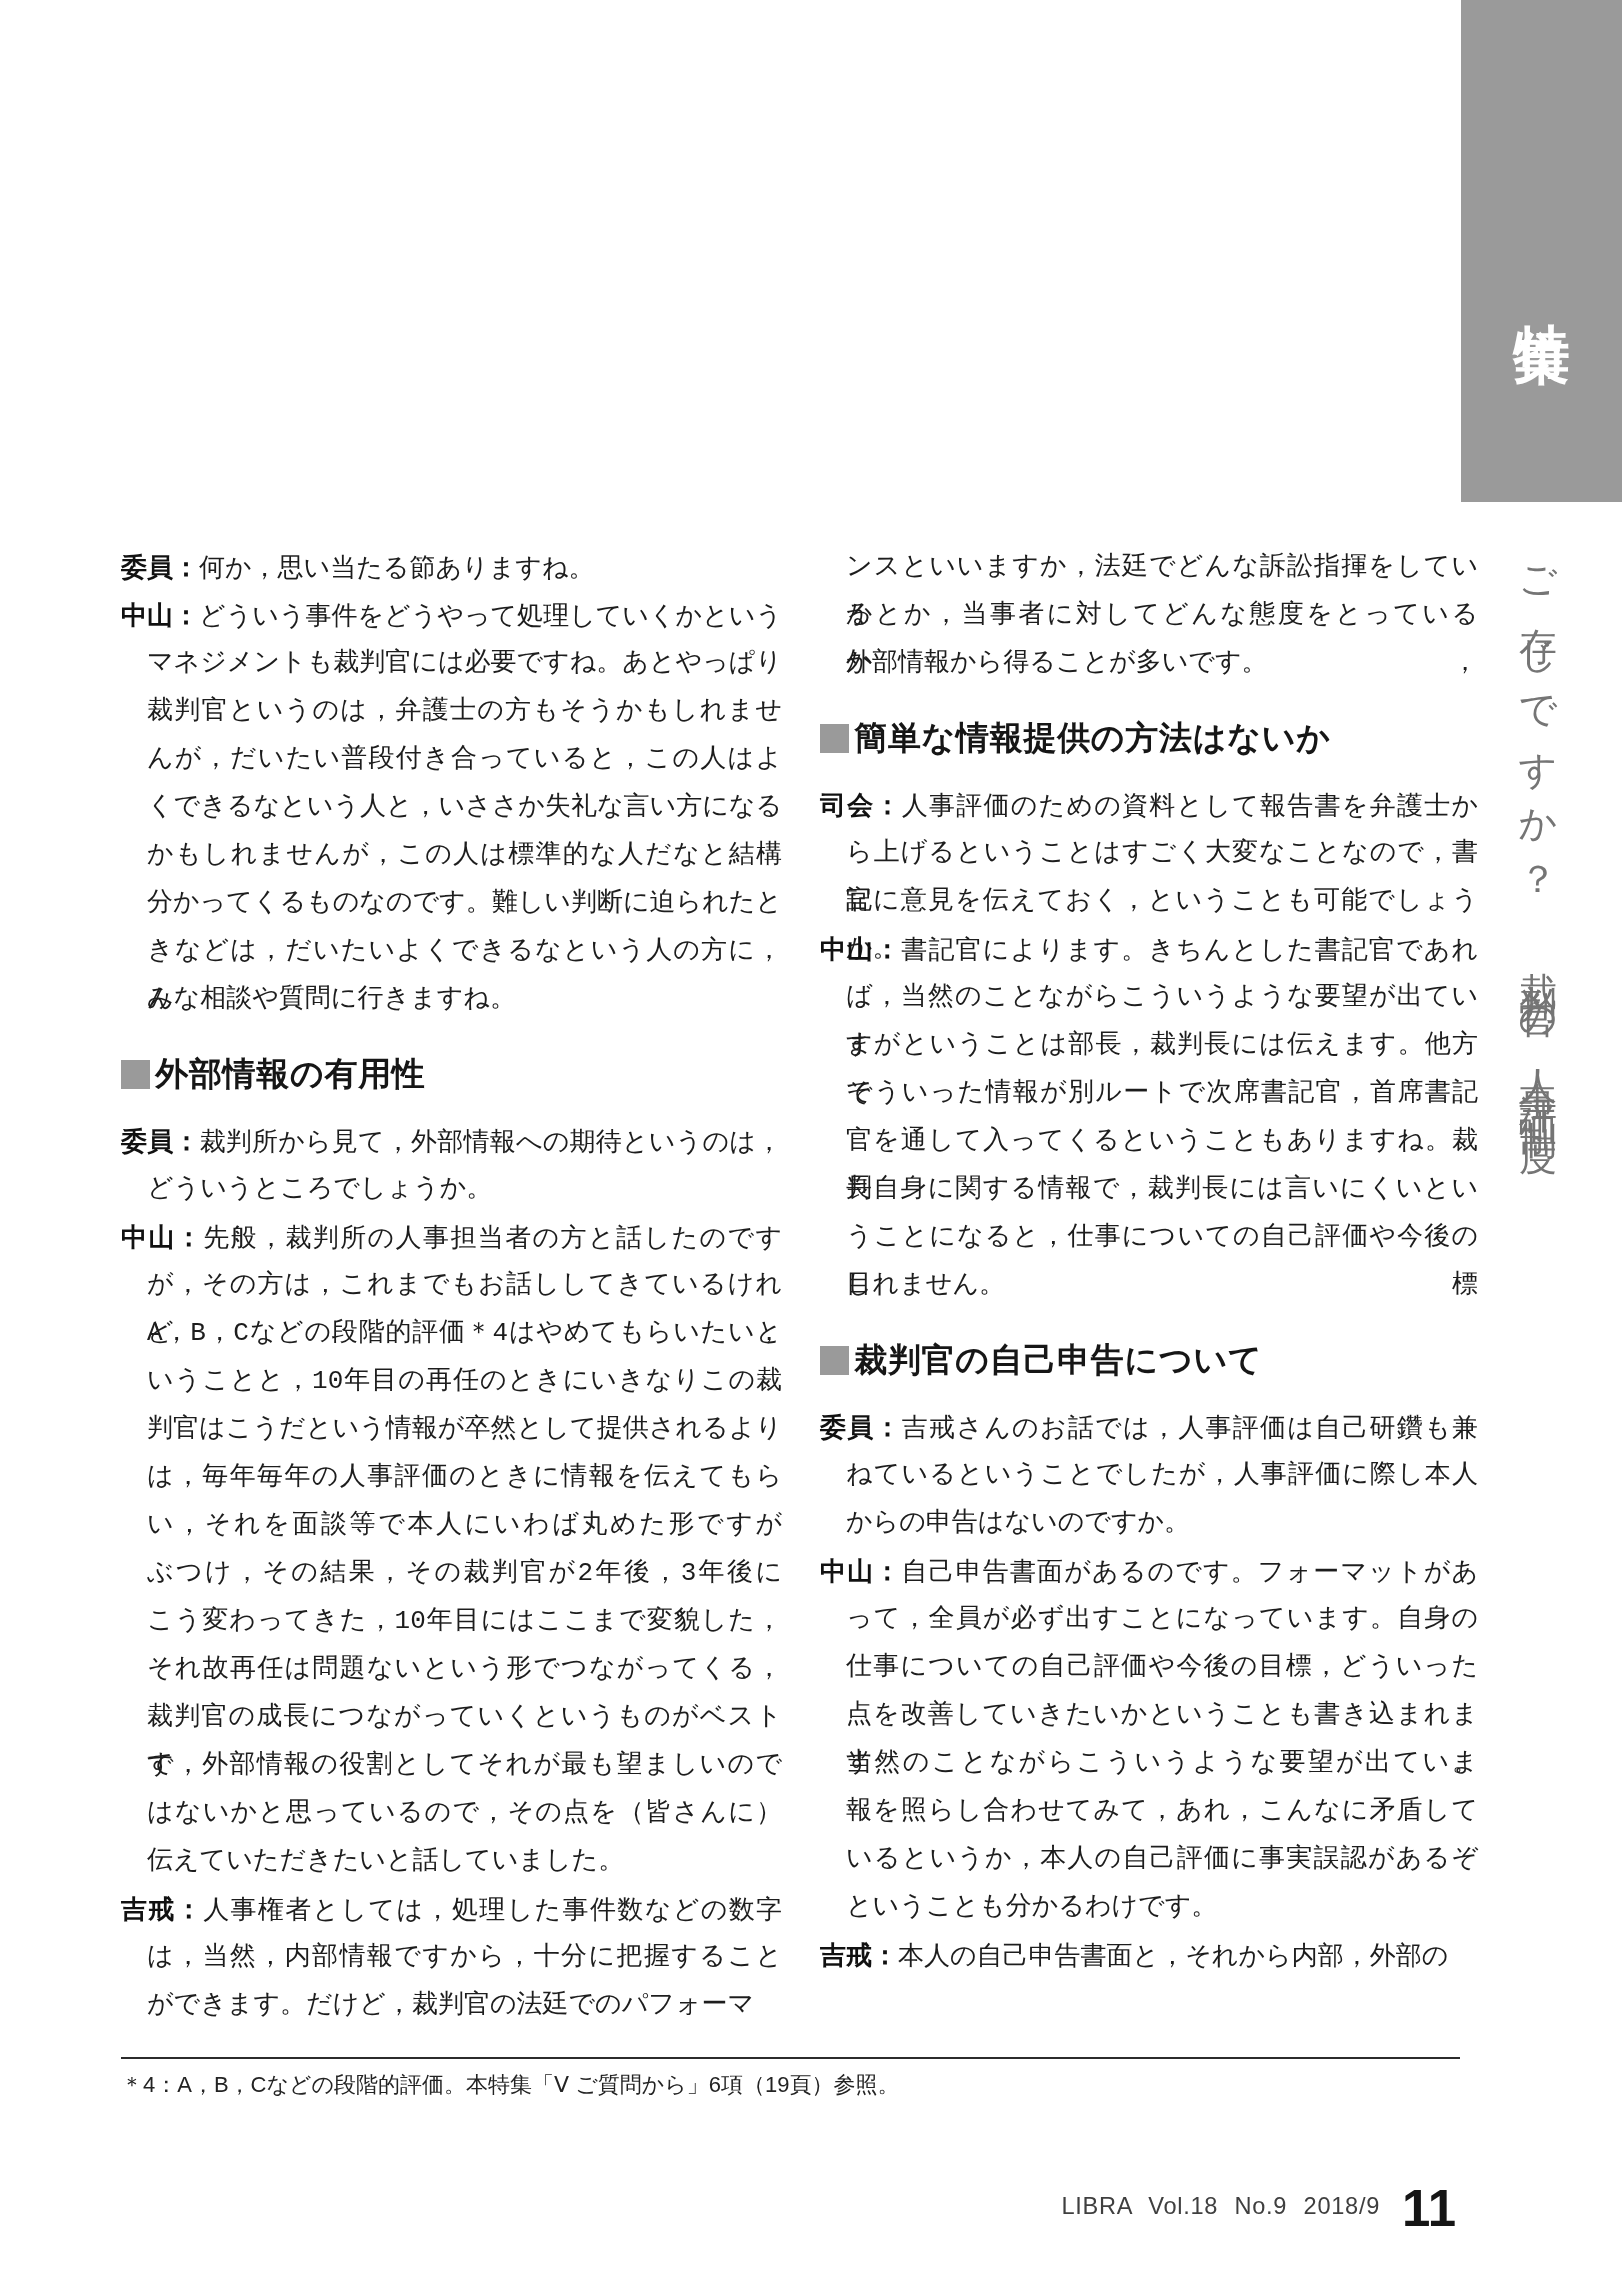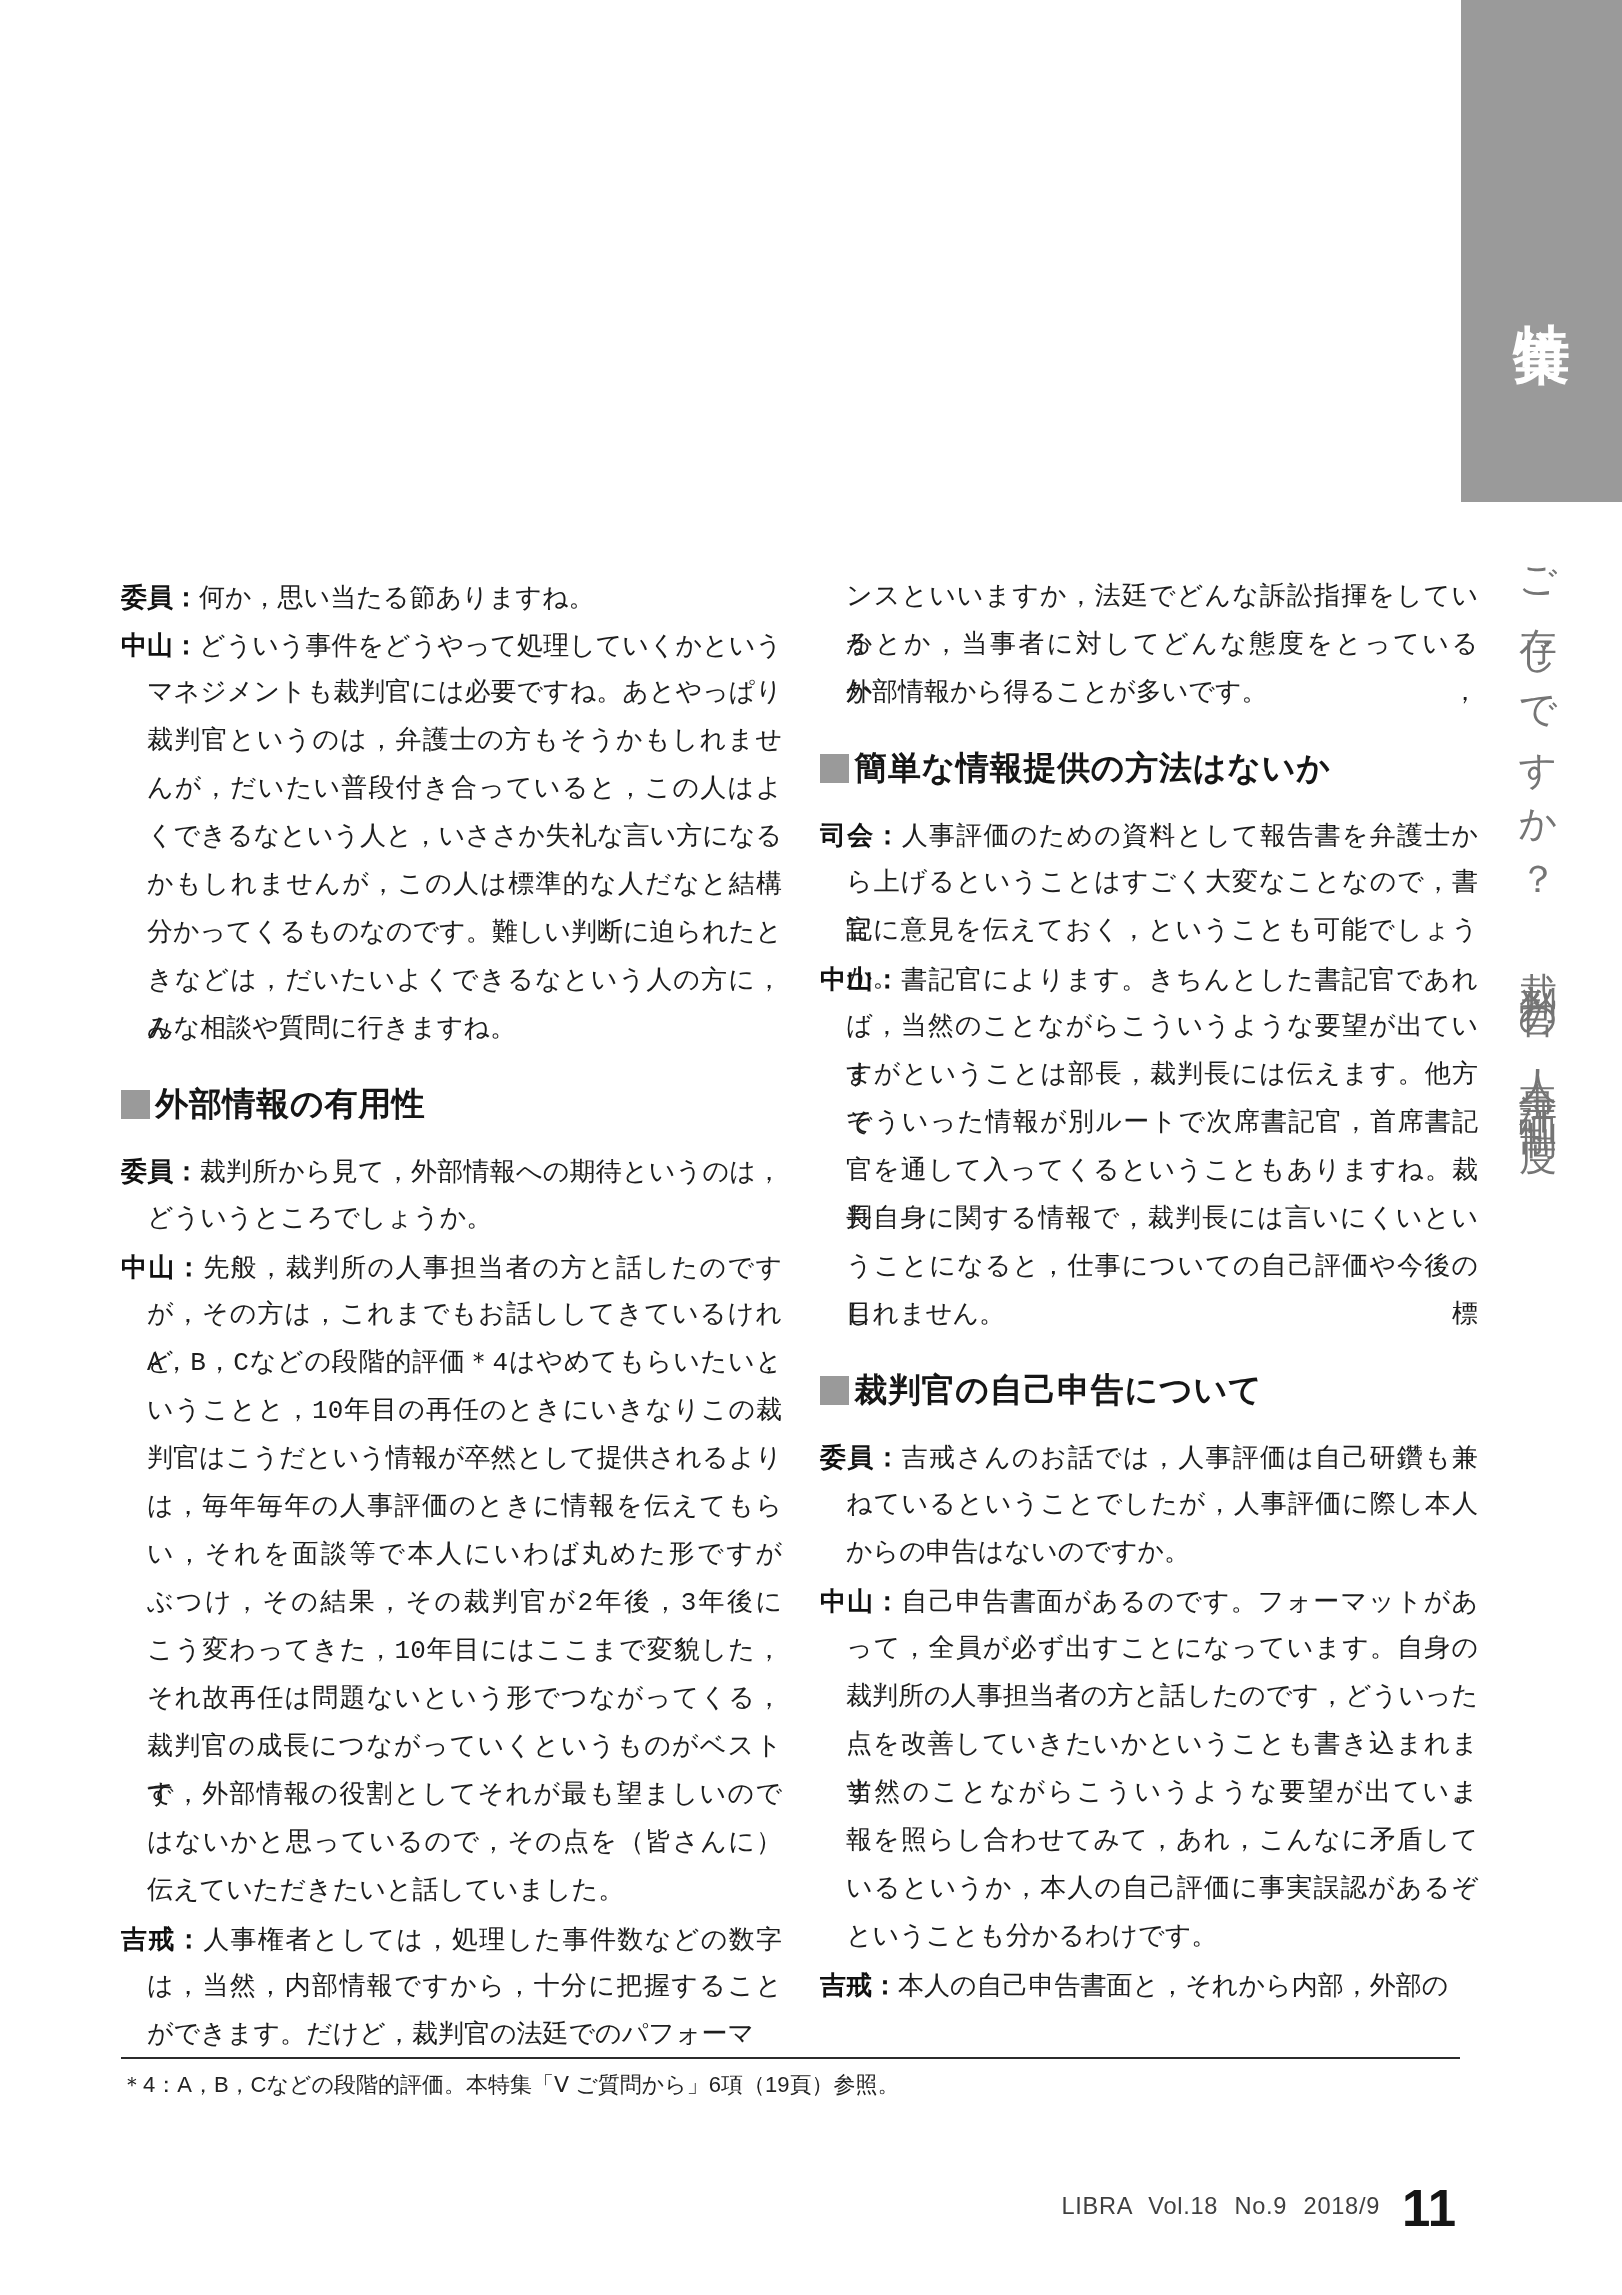--- a/index.html
+++ b/index.html
@@ -1,20 +1,20 @@
 <!DOCTYPE html>
 <html lang="ja" style="font-size:10.5px"><head>
 <meta charset="utf-8">
 <style>
   html,body{margin:0;padding:0;background:#d9d9d9;}
   .page{position:relative;width:1623px;height:2295px;background:#ffffff;
         font-family:"Liberation Serif","DejaVu Serif",serif;color:#1d1d1d;overflow:hidden;}
 
   
-  .col{position:absolute;top:573px;}
+  .col{position:absolute;top:543px;}
   #col-left{left:121px;width:661px;}
   #col-right{left:820px;width:658px;}
 
   .line{font-size:26px;line-height:48px;height:48px;
         text-align:justify;text-align-last:justify;}
   .line.last{text-align-last:left;}
   .line.cont{padding-left:26px;font-family:Liberation Mono, monospace;}
   .speaker{font-family:"Liberation Sans","DejaVu Sans",sans-serif;font-weight:700;color:#111;}
 
   .heading{margin:27.5px 0 18.3px 0;height:48px;display:flex;align-items:center;
@@ -130,21 +130,21 @@
         <span>裁判官の自己申告について</span>
       </div>
       <div class="para">
         <div class="line"><span class="speaker">委員：</span>吉戒さんのお話では，人事評価は自己研鑽も兼</div>
         <div class="line cont">ねているということでしたが，人事評価に際し本人</div>
         <div class="line cont last">からの申告はないのですか。</div>
       </div>
       <div class="para">
         <div class="line"><span class="speaker">中山：</span>自己申告書面があるのです。フォーマットがあ</div>
         <div class="line cont">って，全員が必ず出すことになっています。自身の</div>
-        <div class="line cont">裁判所の人事担当者の方と話したのです，どういった</div>
+        <div class="line cont">仕事についての自己評価や今後の目標，どういった</div>
         <div class="line cont">点を改善していきたいかということも書き込まれます。</div>
         <div class="line cont">当然のことながらこういうような要望が出ていま</div>
         <div class="line cont">報を照らし合わせてみて，あれ，こんなに矛盾して</div>
         <div class="line cont">いるというか，本人の自己評価に事実誤認があるぞ</div>
         <div class="line cont last">ということも分かるわけです。</div>
       </div>
       <div class="para">
         <div class="line last"><span class="speaker">吉戒：</span>本人の自己申告書面と，それから内部，外部の</div>
       </div>
     </div>

